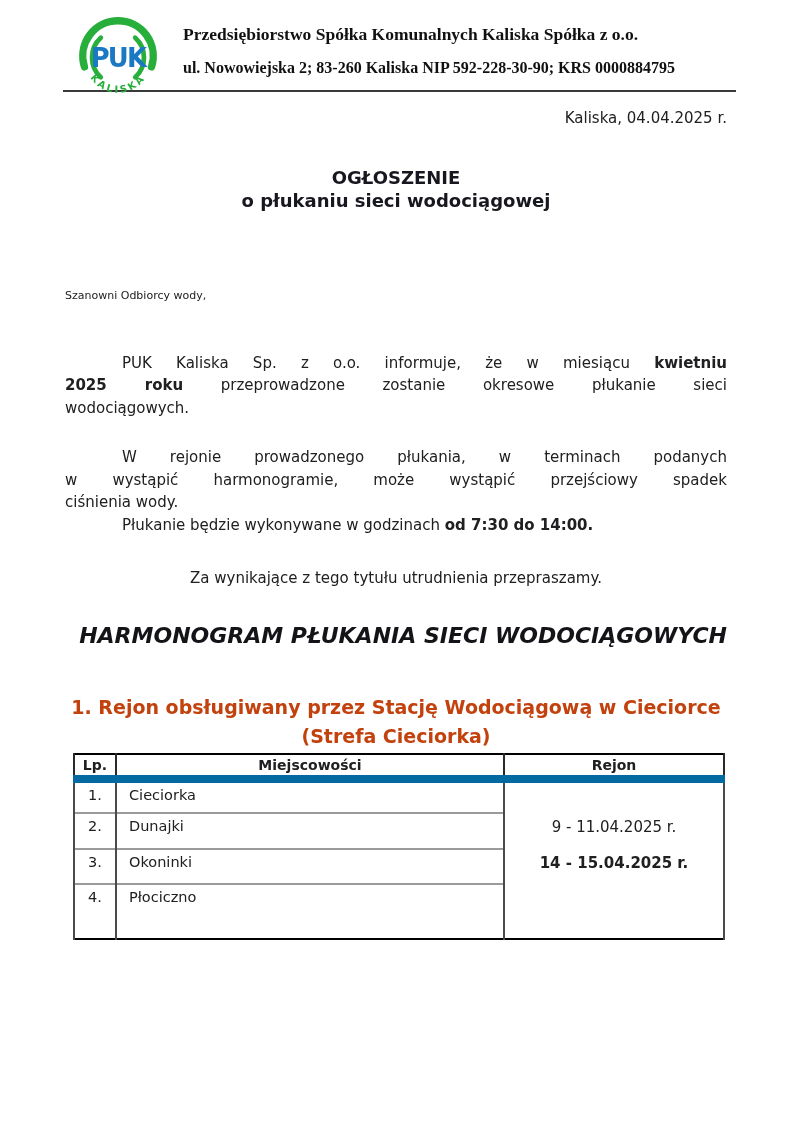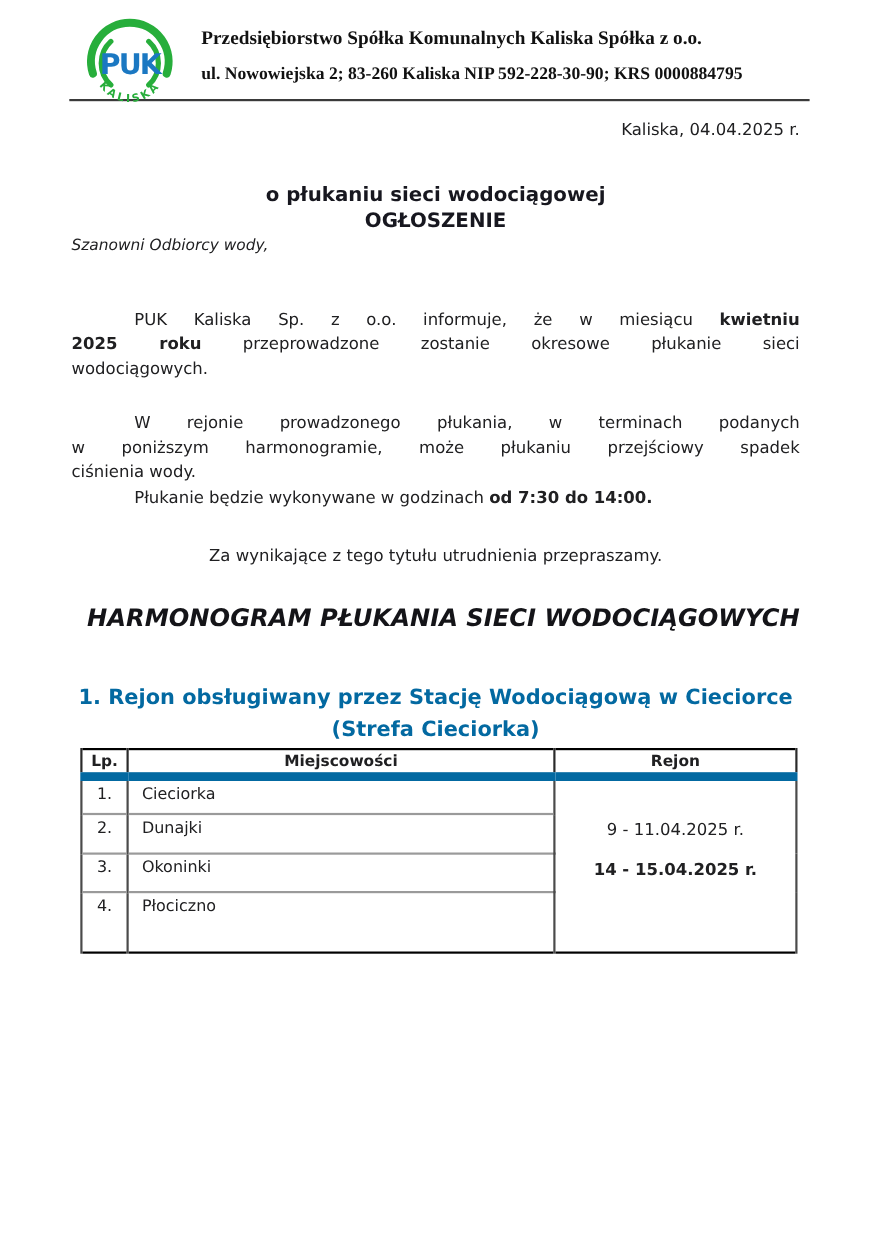--- a/index.html
+++ b/index.html
@@ -16,34 +16,34 @@
   
   .doc-header{display:flex;align-items:flex-start;padding-top:15px;height:90px;box-sizing:border-box;}
   .logo{width:86px;height:90px;flex:0 0 auto;margin-left:10px;}
   .company-block{margin-left:22px;padding-top:9px;font-family:"Liberation Serif",serif;font-weight:bold;color:#111;}
   .company-name{font-size:17.5px;line-height:20px;}
   .company-address{font-size:16px;line-height:19px;margin-top:14px;}
   .rule{border:none;border-top:2px solid #3a3a3a;margin:0 -9px 0 -2px;}
   
   .date-line{margin-top:15px;text-align:right;font-size:15px;line-height:22px;}
   .doc-title{margin-top:37px;text-align:center;font-weight:bold;font-size:18px;line-height:23px;color:#17171f;}
-  .salutation{font-size:14px;line-height:22.5px;font-style:italic;}
+  .salutation{margin-top:73px;font-size:11px;line-height:22.5px;}
   .para{font-size:15px;line-height:22.5px;}
   .jline{text-align:justify;text-align-last:justify;}
   .jline-last{text-align:left;text-align-last:left;}
   .indent{padding-left:57px;}
   .p1{margin-top:44px;}
   .p2{margin-top:27px;}
   .apology{margin-top:31px;text-align:center;font-size:15px;line-height:22.5px;}
   b,.bold{font-weight:bold;}
   
   .signature{margin-top:45px;margin-left:auto;margin-right:42px;width:230px;text-align:center;font-size:15px;line-height:30px;}
   
   .harmonogram{margin-top:33px;text-align:right;font-weight:bold;font-style:italic;font-size:22px;line-height:26px;color:#141418;}
-  .section-heading{margin-top:44px;text-align:center;font-weight:bold;font-size:19px;line-height:29px;color:#0369a1;}
+  .section-heading{margin-top:44px;text-align:center;font-weight:bold;font-size:19px;line-height:29px;color:#c2410c;}
   table.schedule{margin-top:2px;margin-left:8px;border-collapse:collapse;border:2px solid #000;table-layout:fixed;width:650px;}
   .schedule col.c-lp{width:42px;}
   .schedule col.c-place{width:388px;}
   .schedule col.c-date{width:220px;}
   .schedule th{
     border-left:2px solid #2a2a2a;border-right:2px solid #2a2a2a;
     border-bottom:8px solid #0369a1;
     height:20px;padding:0;font-size:14px;font-weight:bold;text-align:center;vertical-align:middle;
   }
   .schedule td{
@@ -78,35 +78,35 @@
     <div class="company-block">
       <div class="company-name">Przedsiębiorstwo Spółka Komunalnych Kaliska Spółka z o.o.</div>
       <div class="company-address">ul. Nowowiejska 2; 83-260 Kaliska NIP 592-228-30-90; KRS 0000884795</div>
     </div>
   </div>
   <hr class="rule">
 
   <div class="date-line">Kaliska, 04.04.2025 r.</div>
 
   <div class="doc-title">
+    <div>OGŁOSZENIE</div>
     <div>o płukaniu sieci wodociągowej</div>
-    <div>OGŁOSZENIE</div>
   </div>
 
   <div class="salutation">Szanowni Odbiorcy wody,</div>
 
   <div class="para p1">
     <div class="jline indent"><span>PUK Kaliska Sp. z o.o. informuje, że w miesiącu </span><b>kwietniu</b></div>
     <div class="jline"><b>2025 roku</b><span> przeprowadzone zostanie okresowe płukanie sieci</span></div>
     <div class="jline-last">wodociągowych.</div>
   </div>
 
   <div class="para p2">
     <div class="jline indent">W rejonie prowadzonego płukania, w terminach podanych</div>
-    <div class="jline">w poniższym harmonogramie, może płukaniu przejściowy spadek</div>
+    <div class="jline">w wystąpić harmonogramie, może wystąpić przejściowy spadek</div>
     <div class="jline-last">ciśnienia wody.</div>
   </div>
 
   <div class="para">
     <div class="indent"><span>Płukanie będzie wykonywane w godzinach </span><b>od 7:30 do 14:00.</b></div>
   </div>
 
   <div class="apology">Za wynikające z tego tytułu utrudnienia przepraszamy.</div>
 
 

